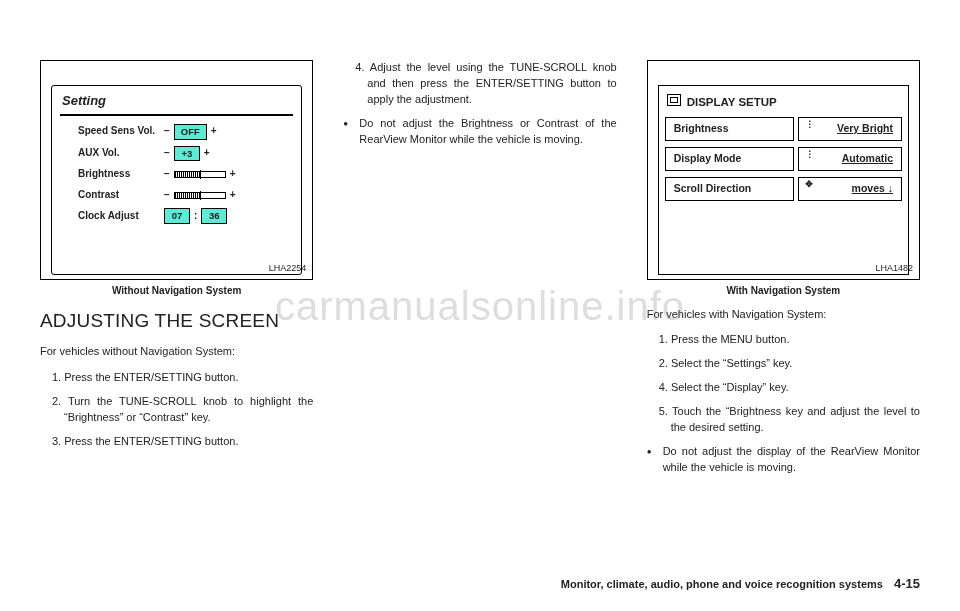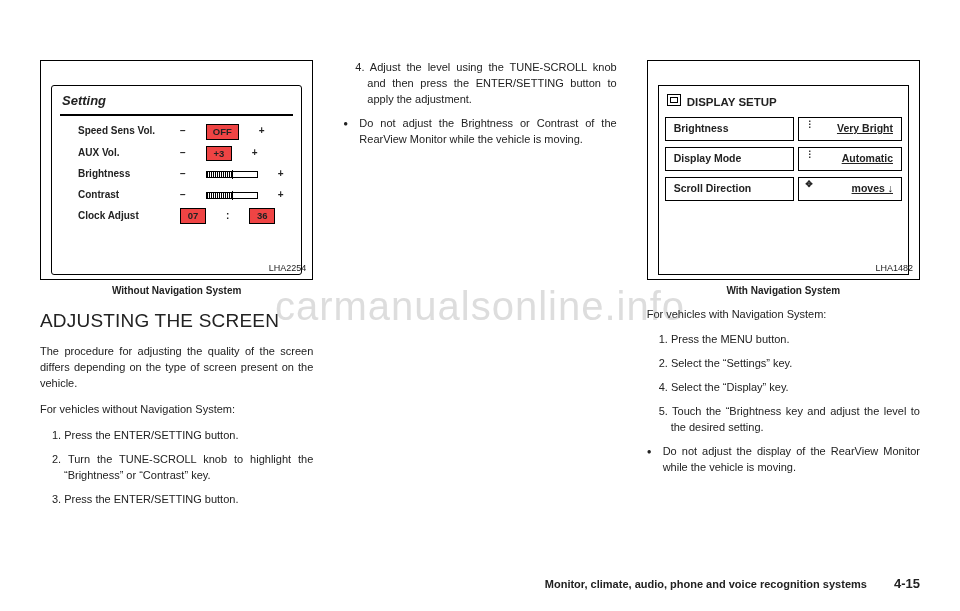--- a/index.html
+++ b/index.html
@@ -48,21 +48,21 @@
   ul.bullet { list-style: none; padding-left: 12px; }
   ul.bullet li { margin-bottom: 8px; position: relative; padding-left: 4px; text-align: justify; }
   ul.bullet li::before { content: "●"; position: absolute; left: -12px; font-size: 8px; top: 2px; }
   .footer {
     position: absolute;
     bottom: 20px;
     right: 40px;
     font-size: 11px;
     font-weight: bold;
   }
-  .footer .pgnum { font-size: 13px; margin-left: 24px; }
+  .footer .pgnum { font-size: 13px; margin-left: 8px; }
   .watermark {
     position: absolute;
     top: 50%; left: 50%;
     transform: translate(-50%, -50%);
     font-size: 40px;
     color: rgba(120,120,120,0.25);
     pointer-events: none;
     white-space: nowrap;
     letter-spacing: 1px;
   }
@@ -81,30 +81,30 @@
     font-style: italic;
     padding: 2px 0 3px 2px;
     margin-bottom: 8px;
   }
   .setting-row {
     display: flex;
     align-items: center;
     font-size: 10px;
     font-weight: bold;
     margin: 6px 0 6px 18px;
-    gap: 20px;
+    gap: 4px;
   }
   .setting-row .lbl { width: 82px; }
   .valbox {
     border: 1px solid #000;
     padding: 0 6px;
     font-size: 9.5px;
     min-width: 26px;
     text-align: center;
-    background: #ef4444;
+    background: #5eead4;
   }
   .slider {
     width: 52px; height: 7px;
     border: 1px solid #000;
     position: relative;
     background: #fff;
   }
   .slider .half { position:absolute; left:0; top:0; bottom:0; width:50%; background: repeating-linear-gradient(90deg,#000,#000 1px,#fff 1px,#fff 2px);}
   .slider .tick { position:absolute; left:50%; top:-2px; bottom:-2px; width:1px; background:#000;}
   
@@ -191,21 +191,20 @@
           <span class="valbox">07</span>
           <span>:</span>
           <span class="valbox">36</span>
         </div>
       </div>
       <div class="fig-label">LHA2254</div>
     </div>
     <div class="fig-caption">Without Navigation System</div>
 
     <div class="heading">ADJUSTING THE SCREEN</div>
-    <p class="para">The procedure for adjusting the quality of the screen differs depending on the type of screen present on the vehicle.</p>
     <p class="para">For vehicles without Navigation System:</p>
     <ol class="steps">
       <li>1.  Press the ENTER/SETTING button.</li>
       <li>2.  Turn the TUNE-SCROLL knob to highlight the “Brightness” or “Contrast” key.</li>
       <li>3.  Press the ENTER/SETTING button.</li>
     </ol>
   </div>
 
   <div class="col">
     <ol class="steps">

